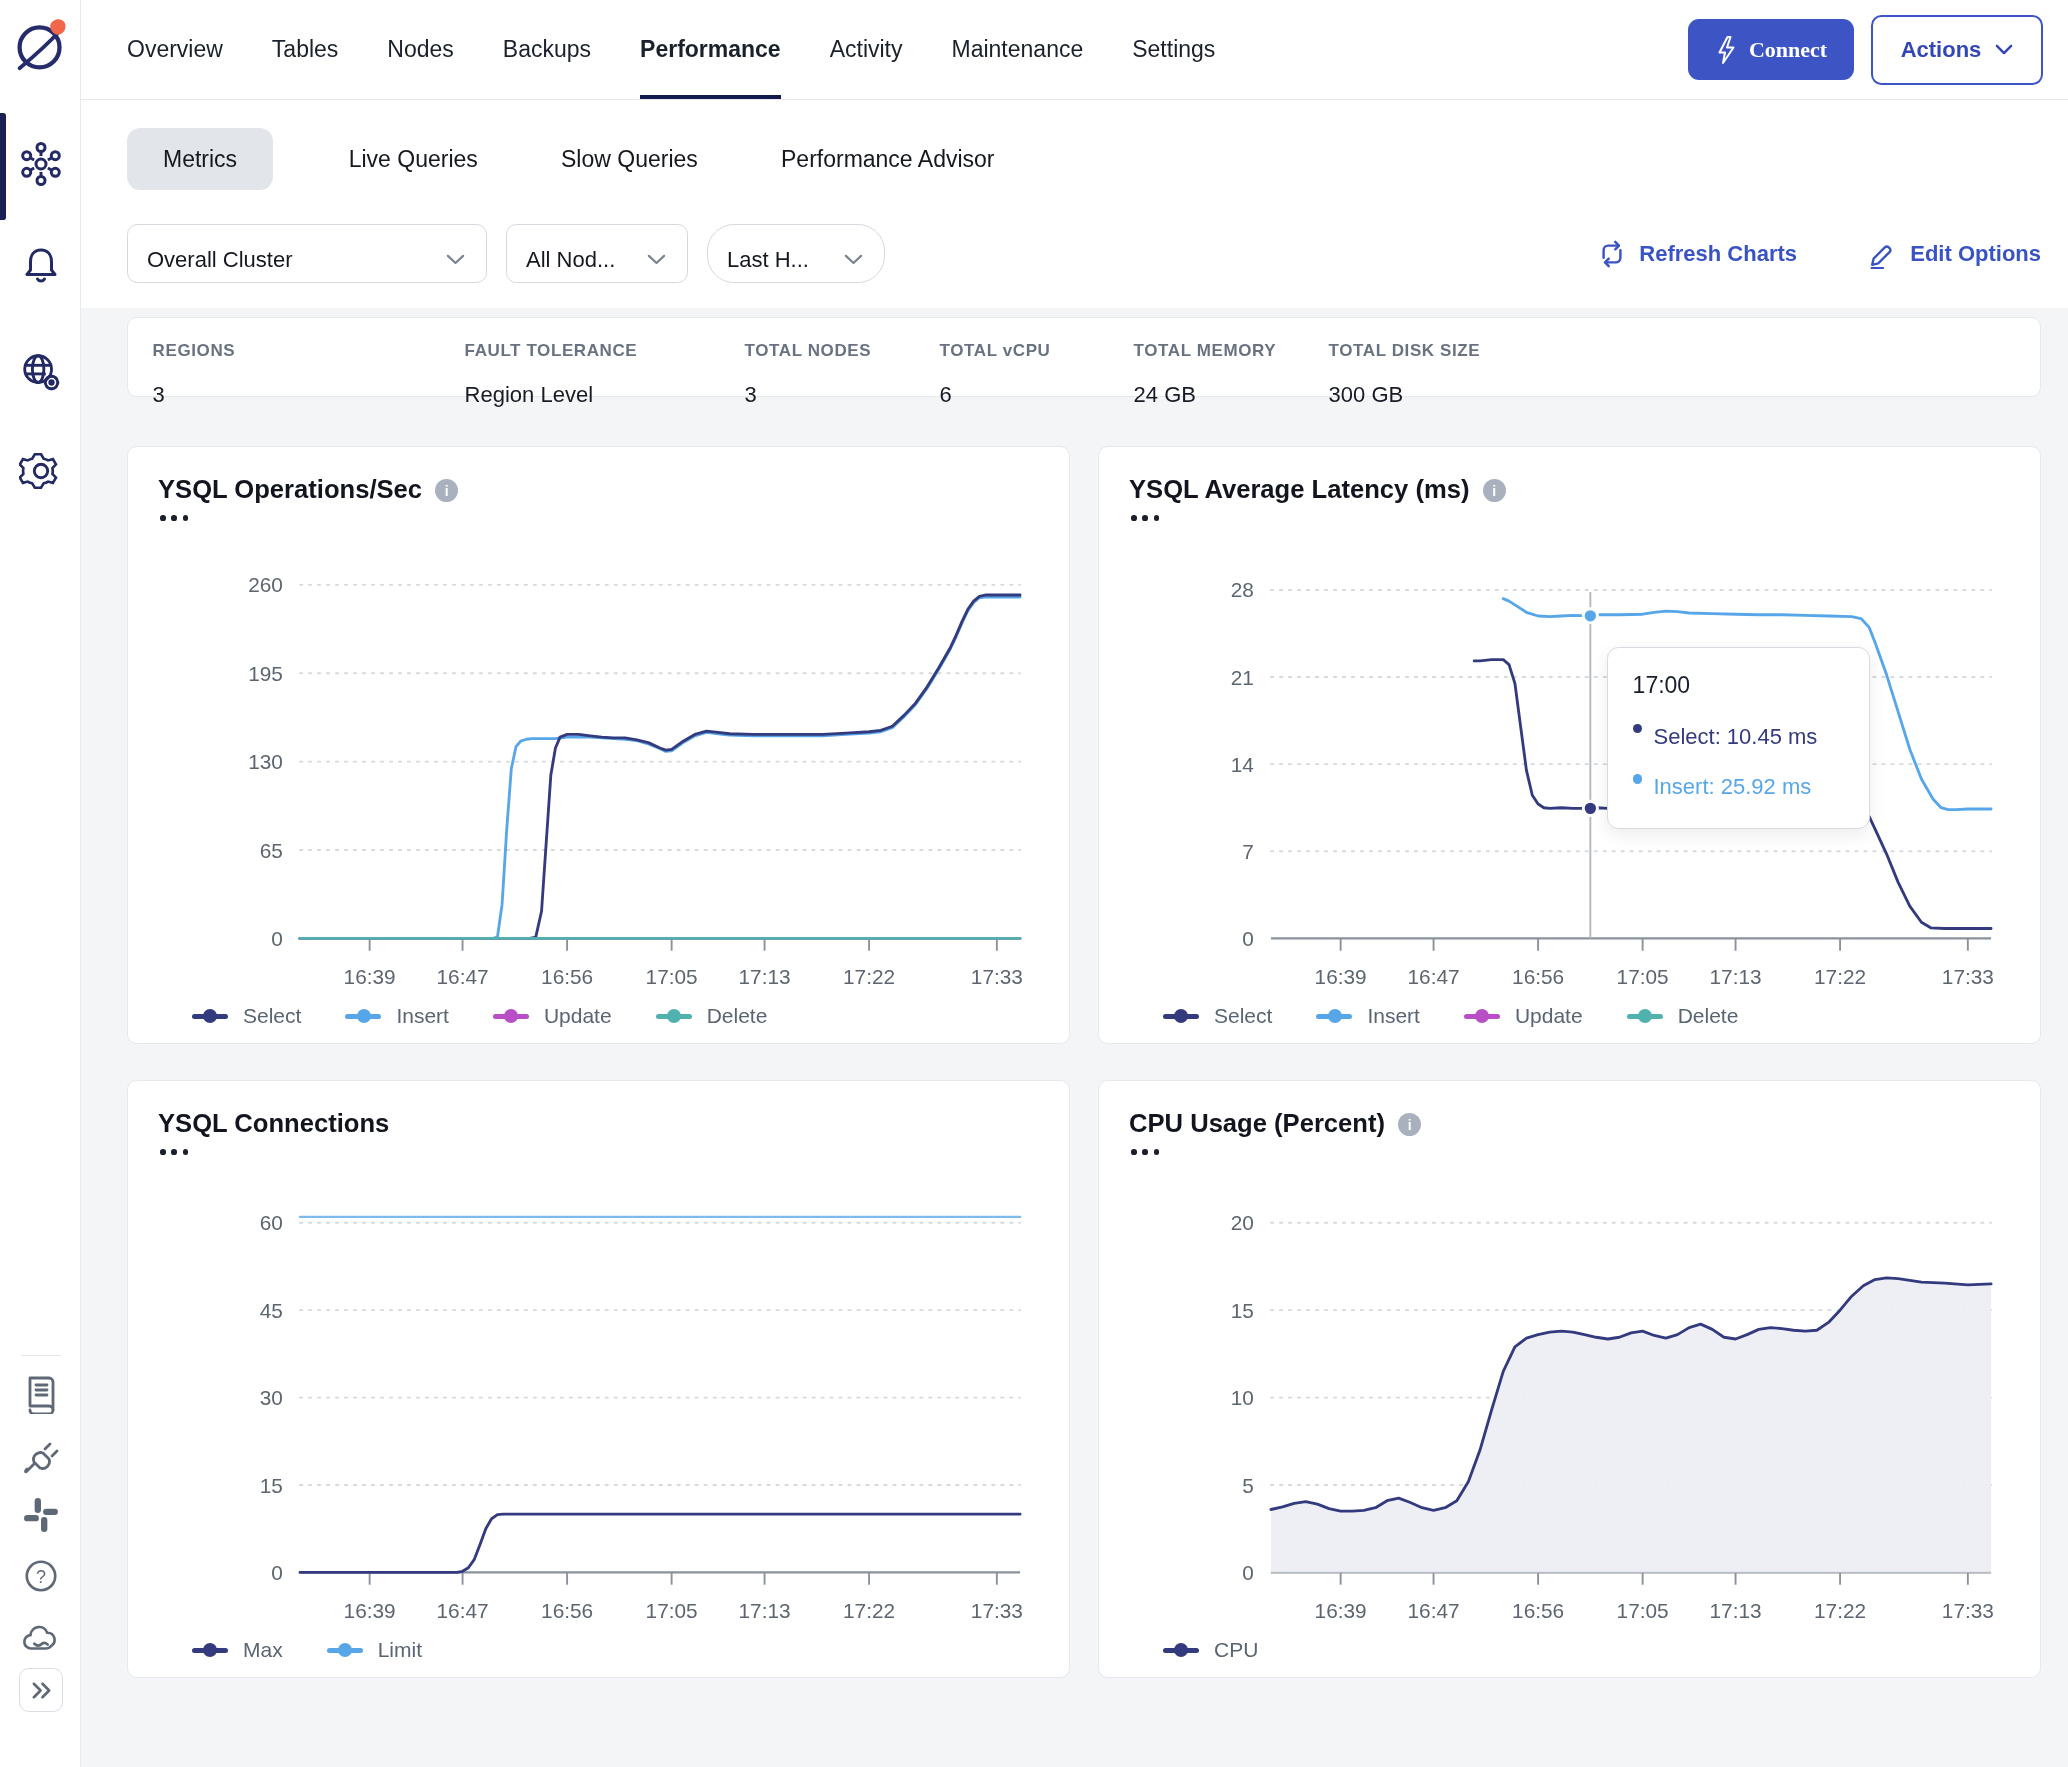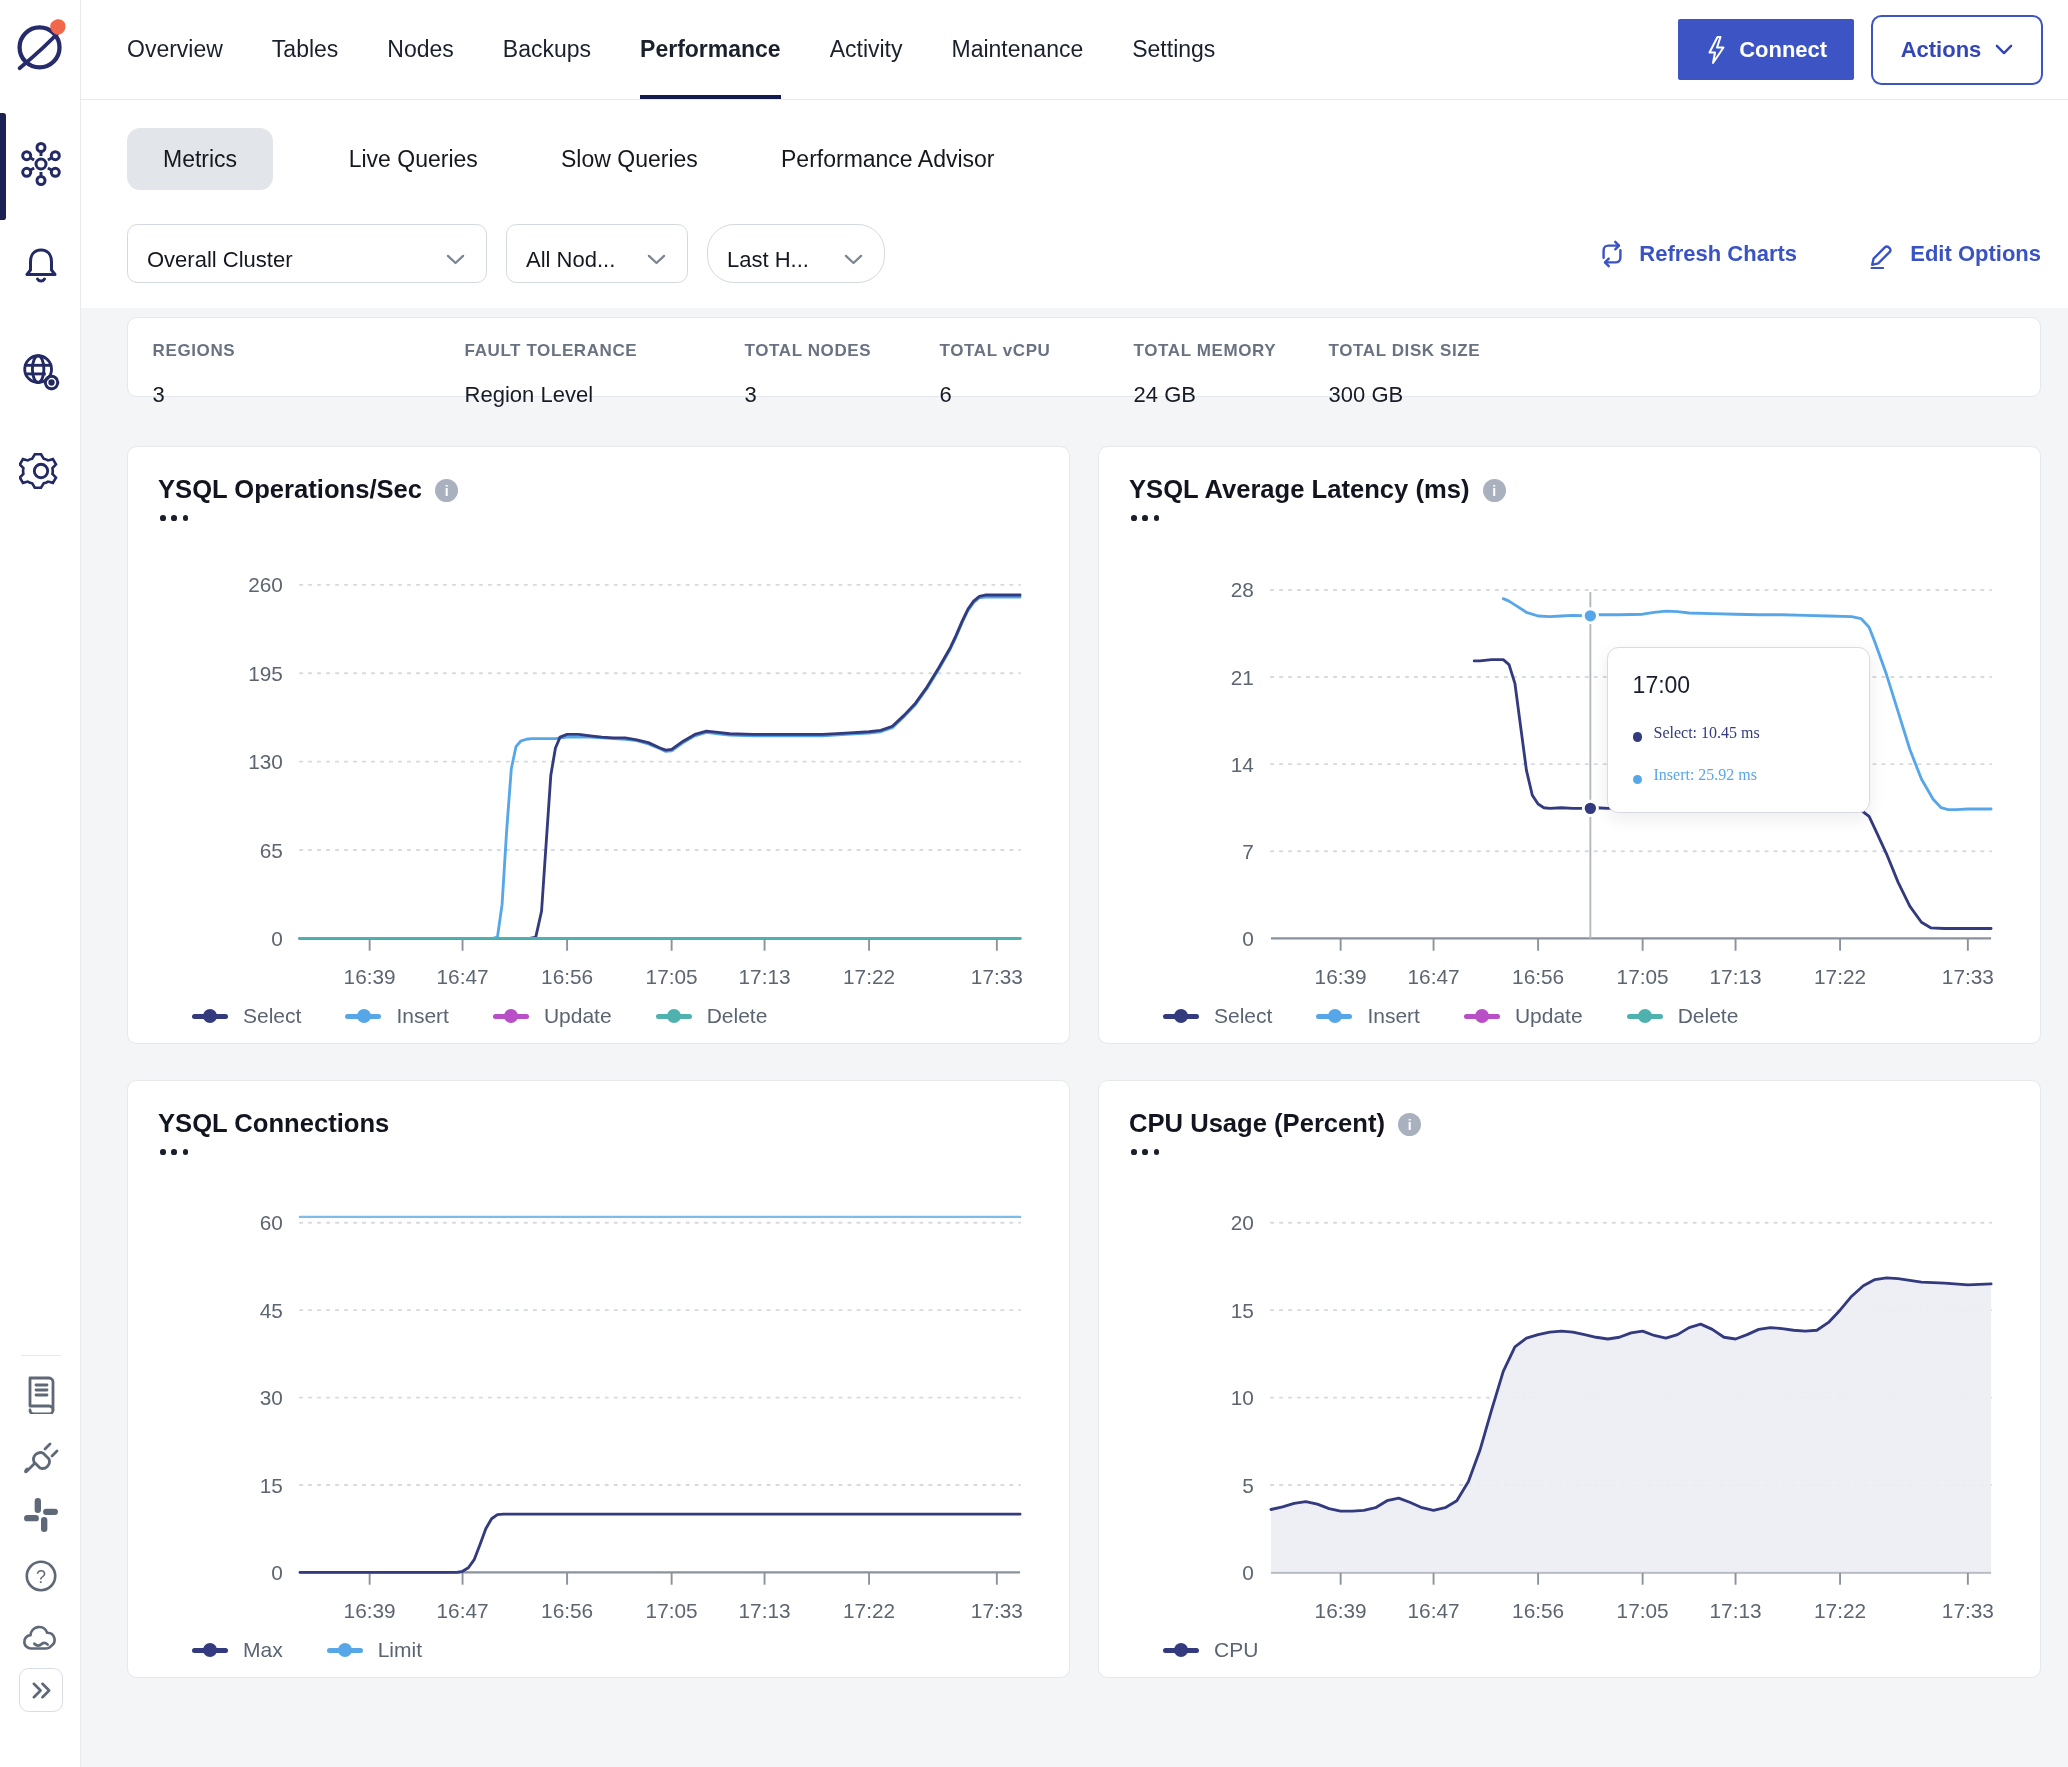--- a/index.html
+++ b/index.html
@@ -16,21 +16,21 @@
   .side-divider { position:absolute; top:1355px; left:21px; width:40px; height:1.4px; background:#E5E8EC; }
   .expand-btn { position:absolute; top:1668px; left:19px; width:44px; height:44px; border:1.4px solid #D9DDE4; border-radius:9.5px; display:flex; align-items:center; justify-content:center; color:#5E6876; font-size:23px; cursor:pointer; background:#fff; }
 
   
   .main { flex:1; display:flex; flex-direction:column; background:#fff; }
   .topbar { height:100px; background:#fff; border-bottom:1.4px solid #E6E8EC; display:flex; align-items:stretch; justify-content:space-between; padding:0 26.5px 0 46px; flex:0 0 100px; }
   .tabs { display:flex; gap:49px; align-items:stretch; }
   .tab { display:flex; align-items:center; font-size:23px; color:#1A202C; cursor:pointer; border-bottom:4.7px solid transparent; padding-top:3.8px; }
   .tab.active { font-weight:700; border-bottom-color:#131A4E; }
   .top-actions { display:flex; align-items:center; gap:17px; }
-  .btn-connect { display:flex; align-items:center; gap:11.4px; background:#3D55C4; color:#fff; font-size:22px; font-weight:700; height:61px; padding:0 26.5px; border-radius:2px; cursor:pointer; }
+  .btn-connect { display:flex; align-items:center; gap:11.4px; background:#3D55C4; color:#fff; font-size:22px; font-weight:700; height:61px; padding:0 26.5px; border-radius:11px; cursor:pointer;font-family:Liberation Serif, serif; }
   .btn-actions { display:flex; align-items:center; gap:13.2px; background:#fff; color:#3246B8; border:2.4px solid #3D55C4; font-size:22px; font-weight:700; height:70px; padding:0 28px; border-radius:10.4px; cursor:pointer; }
 
   .content { flex:1; display:flex; flex-direction:column; background:#fff; overflow:hidden; }
   .subtabs { display:flex; align-items:center; gap:68px; margin:28px 0 0 46px; }
   .subtab { font-size:23px; color:#15181F; cursor:pointer; padding:0 7.6px; }
   .subtab.active { background:#E2E5EA; border-radius:13.2px; height:62px; display:flex; align-items:center; padding:0 36px; }
 
   .filterbar { display:flex; align-items:center; justify-content:space-between; margin:34px 28px 0 46px; }
   .filter-left { display:flex; gap:19px; }
   .dropdown { height:59px; border:1.4px solid #D4D9E0; border-radius:10.4px; background:#fff; display:flex; align-items:center; justify-content:space-between; padding:12px 21px 0 19px; font-size:22px; color:#14181F; cursor:pointer; }
@@ -58,21 +58,21 @@
   .chart-svg { display:block; width:100%; }
   svg text.tick { font-family:"Liberation Sans",sans-serif; font-size:22px; fill:#5C6570; }
   .legend { display:flex; align-items:center; gap:44px; margin:3.8px 0 0 34px; }
   .legend-item { display:flex; align-items:center; gap:15px; cursor:pointer; }
   .legend-marker { position:relative; width:36px; height:5.7px; border-radius:2.8px; }
   .legend-marker::after { content:''; position:absolute; left:11.4px; top:-4.3px; width:14px; height:14px; border-radius:50%; background:inherit; }
   .legend-label { font-size:21px; color:#5A6472; }
 
   .tooltip { position:absolute; left:478px; top:91px; width:263px; background:#fff; border:1.4px solid #D7DAE0; border-radius:11.4px; box-shadow:0 5.7px 17px rgba(20,25,40,0.08); padding:24.6px 24.6px 28px 24.6px; }
   .tooltip-time { font-size:23px; color:#181E2C; }
-  .tooltip-row { display:flex; align-items:flex-end; gap:11.4px; margin-top:24.6px; font-size:16px; font-weight:500;font-family:Liberation Serif, serif; }
+  .tooltip-row { display:flex; align-items:flex-start; gap:11.4px; margin-top:24.6px; font-size:22px; font-weight:500; }
   .tooltip-bullet { width:9.5px; height:9.5px; border-radius:50%; flex:0 0 9.5px; }
 </style>
 </head>
 <body>
 
 <div class="app">
 
   <nav class="sidebar">
     <div class="logo-wrap">
       <svg width="57" height="61" viewBox="0 0 60 64">

